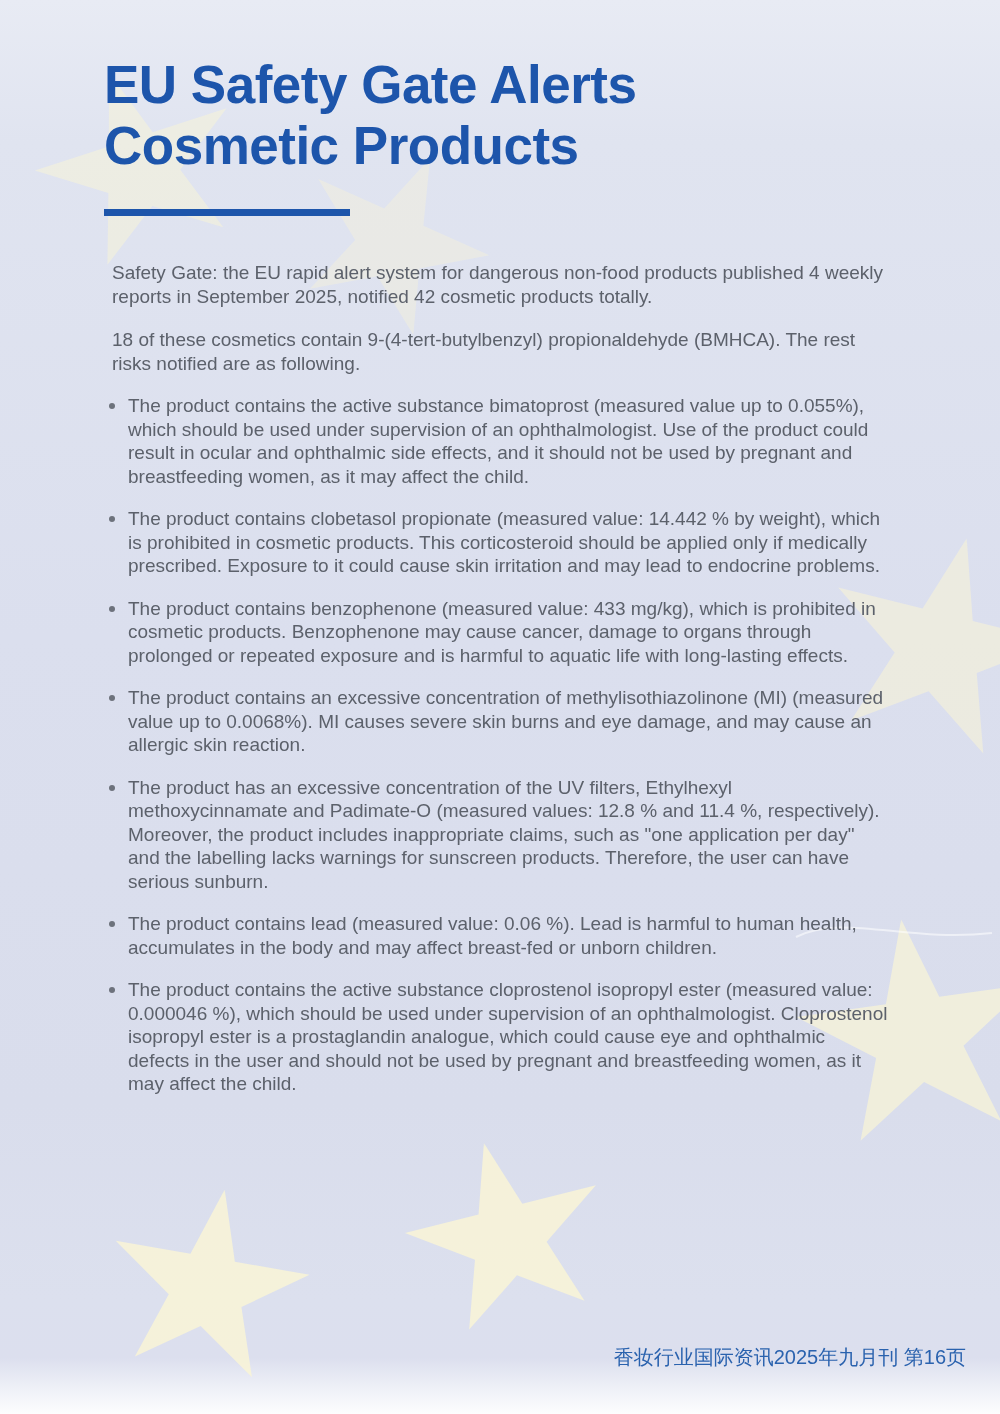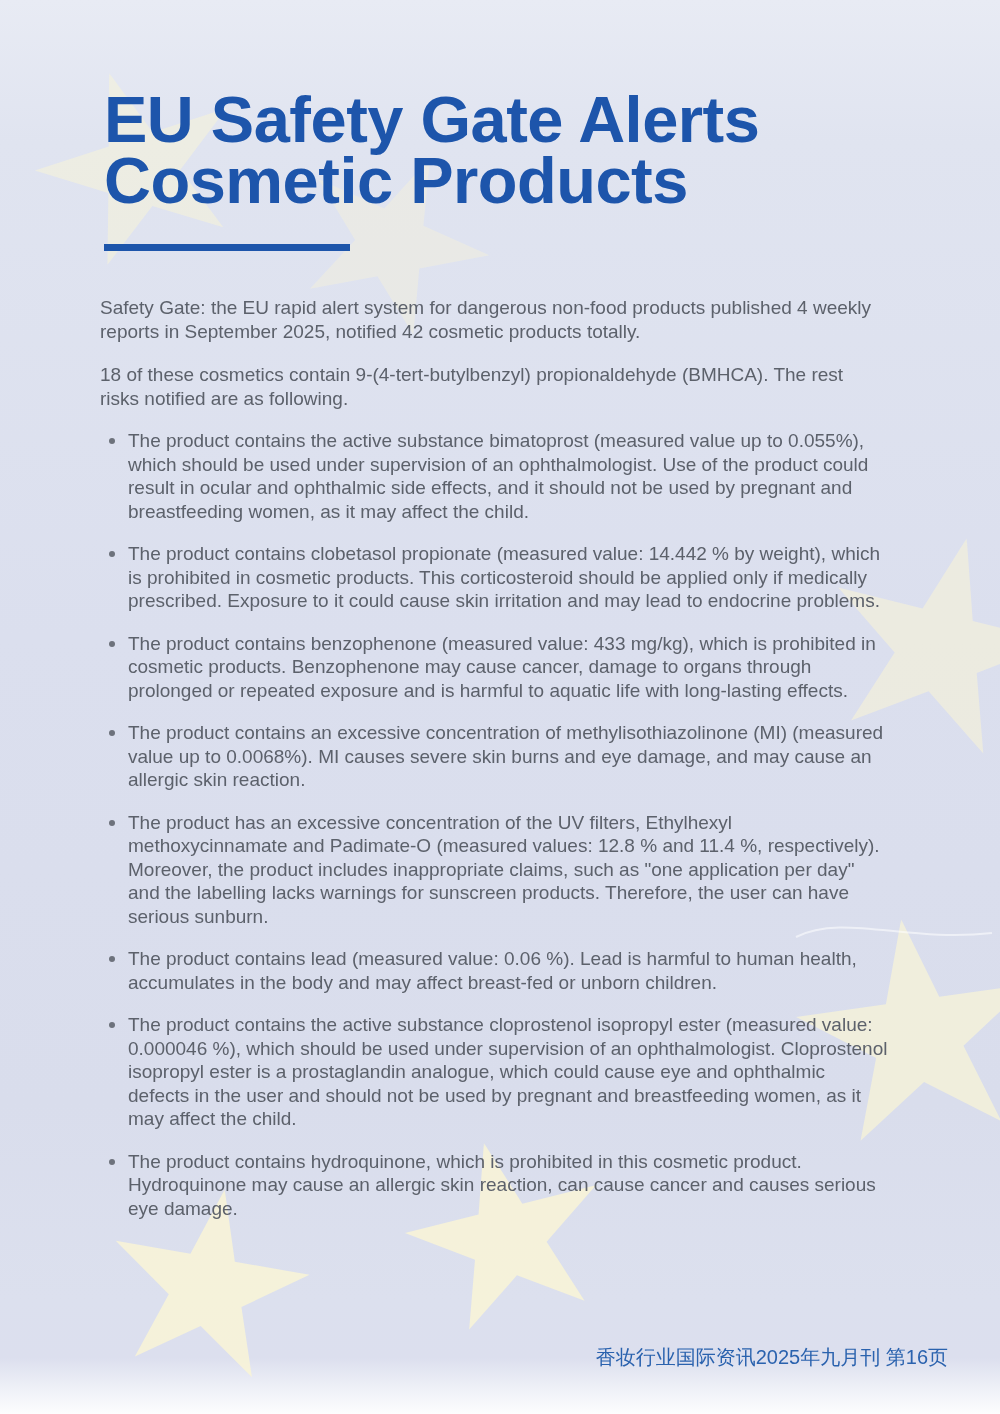--- a/index.html
+++ b/index.html
@@ -26,39 +26,39 @@
   .s2 { left:295px; top:150px;  width:195px; height:185px; transform:rotate(24deg);  opacity:.38; }
   .s3 { left:822px; top:535px;  width:235px; height:225px; transform:rotate(14deg);  opacity:.55; }
   .s4 { left:795px; top:918px;  width:245px; height:235px; transform:rotate(-8deg);  opacity:.7;  }
   .s5 { left:105px; top:1188px; width:205px; height:198px; transform:rotate(10deg);  opacity:.85; }
   .s6 { left:405px; top:1140px; width:205px; height:195px; transform:rotate(-14deg); opacity:.85; }
   .hairline { position:absolute; left:788px; top:905px; z-index:0; }
 
   .content { position:absolute; left:100px; top:0; width:790px; z-index:1; }
 
   .title {
-    margin:89px 0 0 4px;
-    font-size:65px;
+    margin:54px 0 0 4px;
+    font-size:53px;
     line-height:61px;
     font-weight:700;
     color:#1d55ab;
     letter-spacing:-0.5px;
   }
   .rule {
     width:246px; height:7px;
     background:#1d55ab;
     margin:33px 0 0 4px;
   }
 
   .intro, .risks li {
     font-size:19px;
     line-height:23.5px;
     color:#5c616b;
   }
-  .intro { width:784px; margin:0; }
+  .intro { width:784px; margin:12px; }
   .intro.first  { margin-top:45px; }
   .intro.second { margin-top:20px; }
 
   .risks {
     list-style:none;
     margin:19px 0 0 0;
     padding:0;
     width:790px;
   }
   .risks li {
@@ -69,21 +69,21 @@
   .bullet-dot {
     position:absolute;
     left:9px; top:9px;
     width:6px; height:6px;
     border-radius:50%;
     background:#6d727c;
   }
 
   .footer {
     position:absolute;
-    right:52px; top:1344px;
+    right:34px; top:1344px;
     font-size:20px;
     color:#2a62ae;
     z-index:1;
   }
 </style>
 </head>
 <body>
 
 <div class="page">
 
@@ -131,23 +131,19 @@
         <span>The product has an excessive concentration of the UV filters, Ethylhexyl methoxycinnamate and Padimate-O (measured values: 12.8 % and 11.4 %, respectively). Moreover, the product includes inappropriate claims, such as "one application per day" and the labelling lacks warnings for sunscreen products. Therefore, the user can have serious sunburn.</span>
       </li>
       <li>
         <span class="bullet-dot"></span>
         <span>The product contains lead (measured value: 0.06 %). Lead is harmful to human health, accumulates in the body and may affect breast-fed or unborn children.</span>
       </li>
       <li>
         <span class="bullet-dot"></span>
         <span>The product contains the active substance cloprostenol isopropyl ester (measured value: 0.000046 %), which should be used under supervision of an ophthalmologist. Cloprostenol isopropyl ester is a prostaglandin analogue, which could cause eye and ophthalmic defects in the user and should not be used by pregnant and breastfeeding women, as it may affect the child.</span>
       </li>
-      <li>
-        <span class="bullet-dot"></span>
-        <span>The product contains hydroquinone, which is prohibited in this cosmetic product. Hydroquinone may cause an allergic skin reaction, can cause cancer and causes serious eye damage.</span>
-      </li>
     </ul>
 
   </div>
 
   <div class="footer">香妆行业国际资讯2025年九月刊 第16页</div>
 
 </div>
 
 </body></html>

